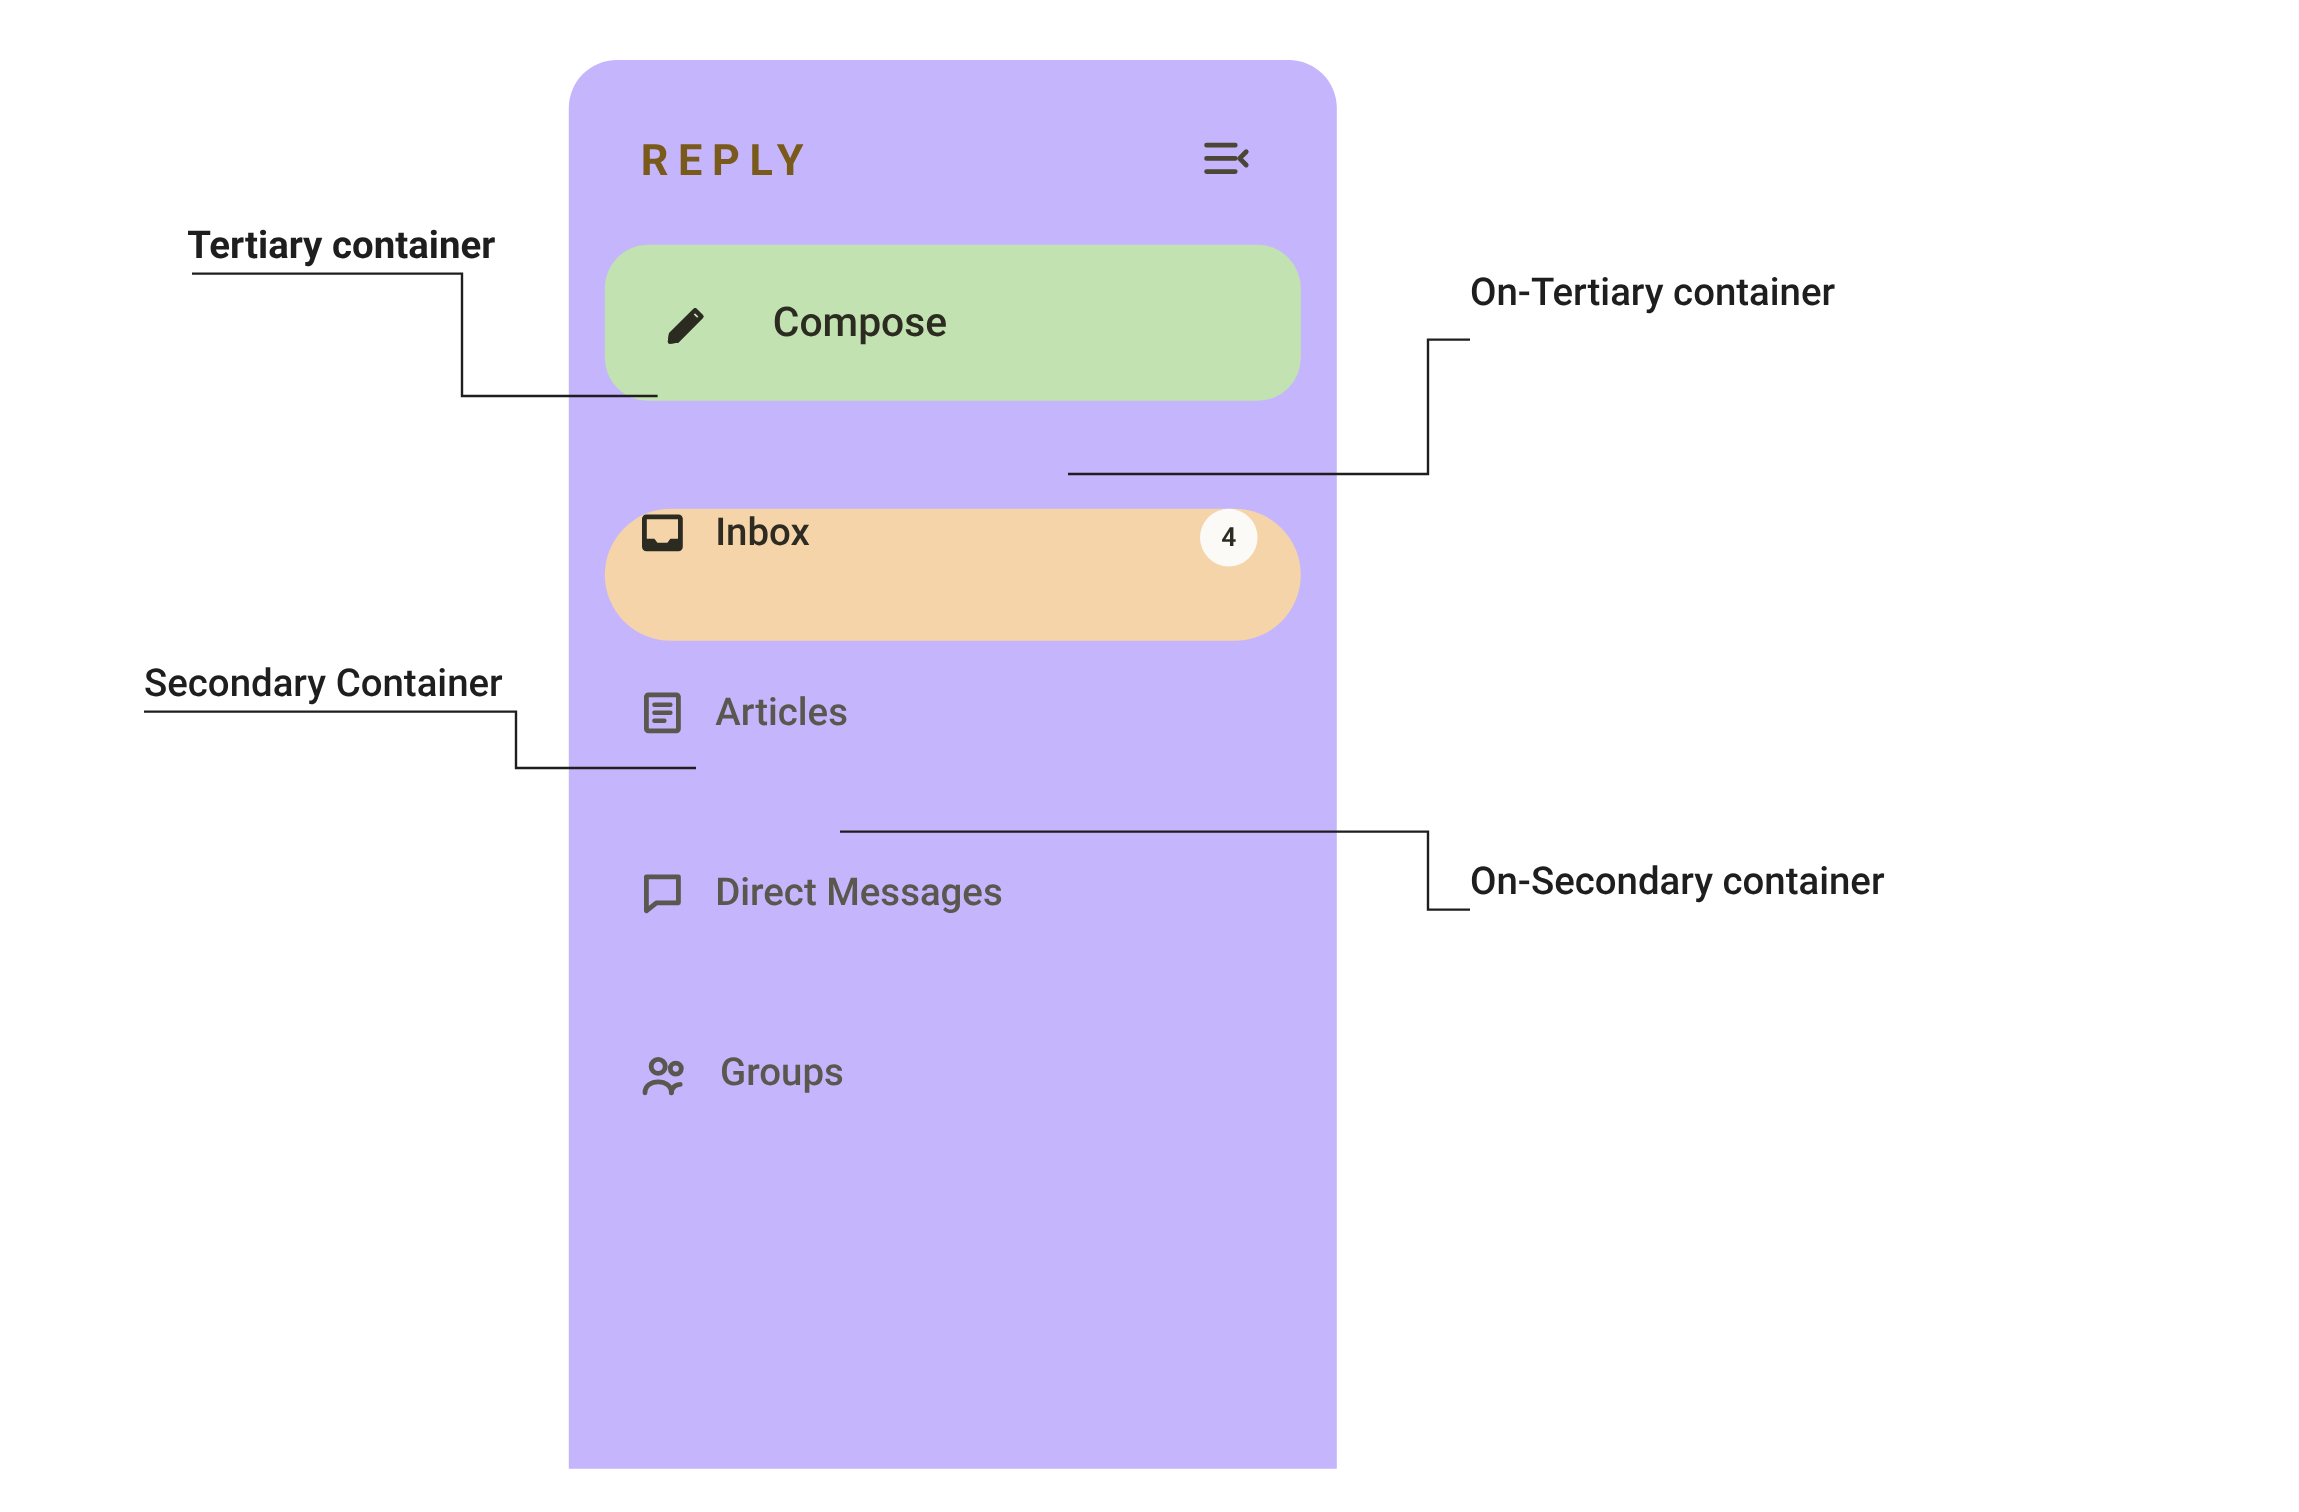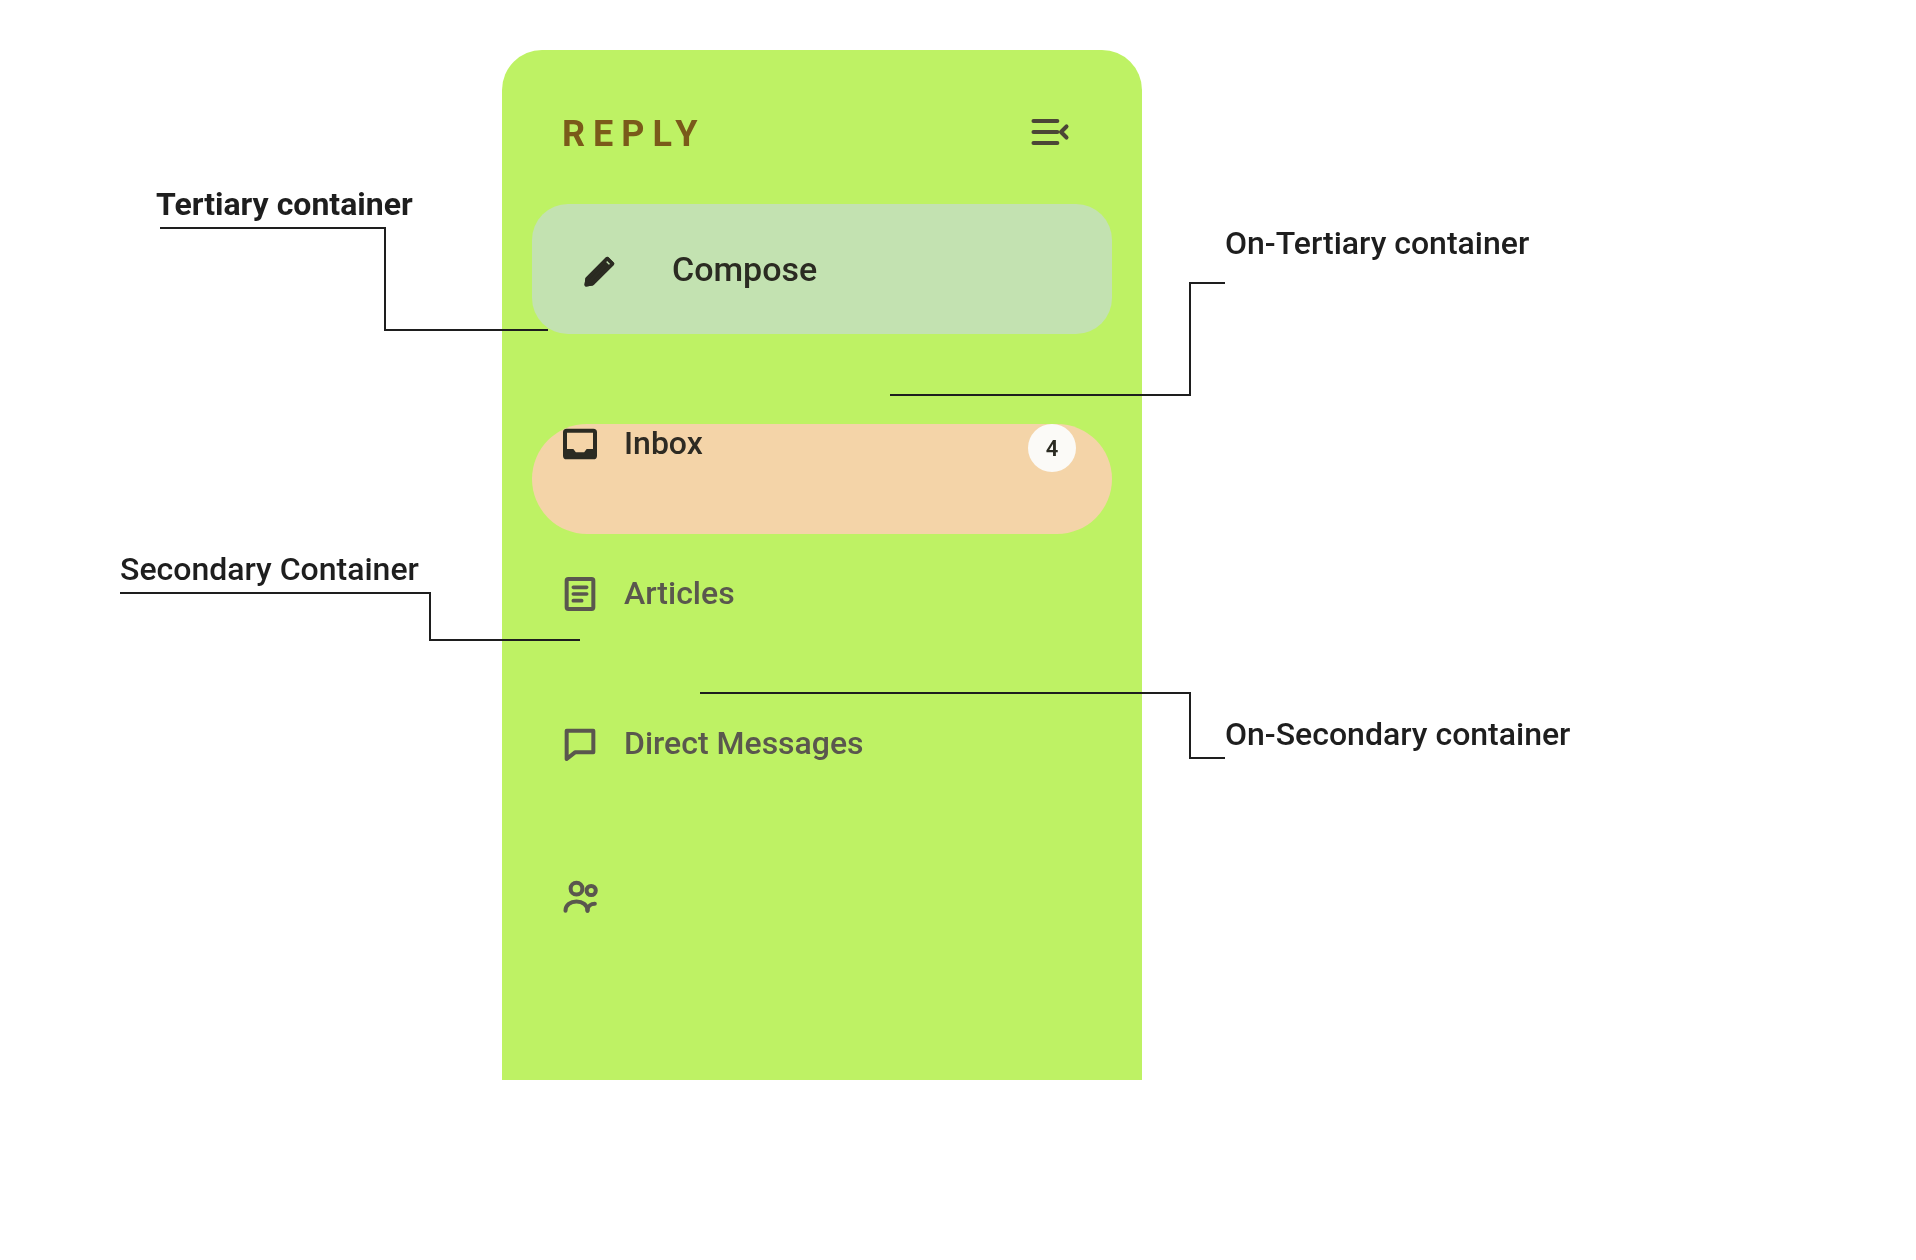--- a/index.html
+++ b/index.html
@@ -6,25 +6,25 @@
   body {
     font-family: -apple-system, BlinkMacSystemFont, "Segoe UI", Roboto, Helvetica, Arial, sans-serif;
     background: #ffffff;
     width: 1916px;
     height: 1260px;
     position: relative;
   }
 
   .panel {
     position: absolute;
-    left: 502px;
+    left: 474px;
     top: 50px;
     width: 640px;
-    height: 1030px;
-    background: #bef264;
+    height: 1174px;
+    background: #c4b5fd;
     border-radius: 40px 40px 0 0;
   }
 
   .header-row {
     display: flex;
     align-items: center;
     justify-content: space-between;
     padding: 60px 70px 40px 60px;
   }
   .brand {
@@ -168,20 +168,21 @@
 
     <div class="nav-item">
       <span class="icon">
         <svg width="44" height="44" viewBox="0 0 24 24" fill="none">
           <circle cx="9" cy="8" r="3.2" stroke="#5a574e" stroke-width="2.2"></circle>
           <circle cx="17" cy="9" r="2.5" stroke="#5a574e" stroke-width="2.2"></circle>
           <path d="M3 20c0-3.2 2.8-5 6-5s6 1.8 6 5" stroke="#5a574e" stroke-width="2.2" stroke-linecap="round"></path>
           <path d="M15 20c0-2.5 2-3.8 4-3.8" stroke="#5a574e" stroke-width="2.2" stroke-linecap="round"></path>
         </svg>
       </span>
+      <span class="nav-label">Groups</span>
     </div>
 
   </div>
 </div>
 
 <div class="annotation a1">Tertiary container</div>
 <div class="annotation a2">Secondary Container</div>
 <div class="annotation a3">On-Tertiary container</div>
 <div class="annotation a4">On-Secondary container</div>
 

